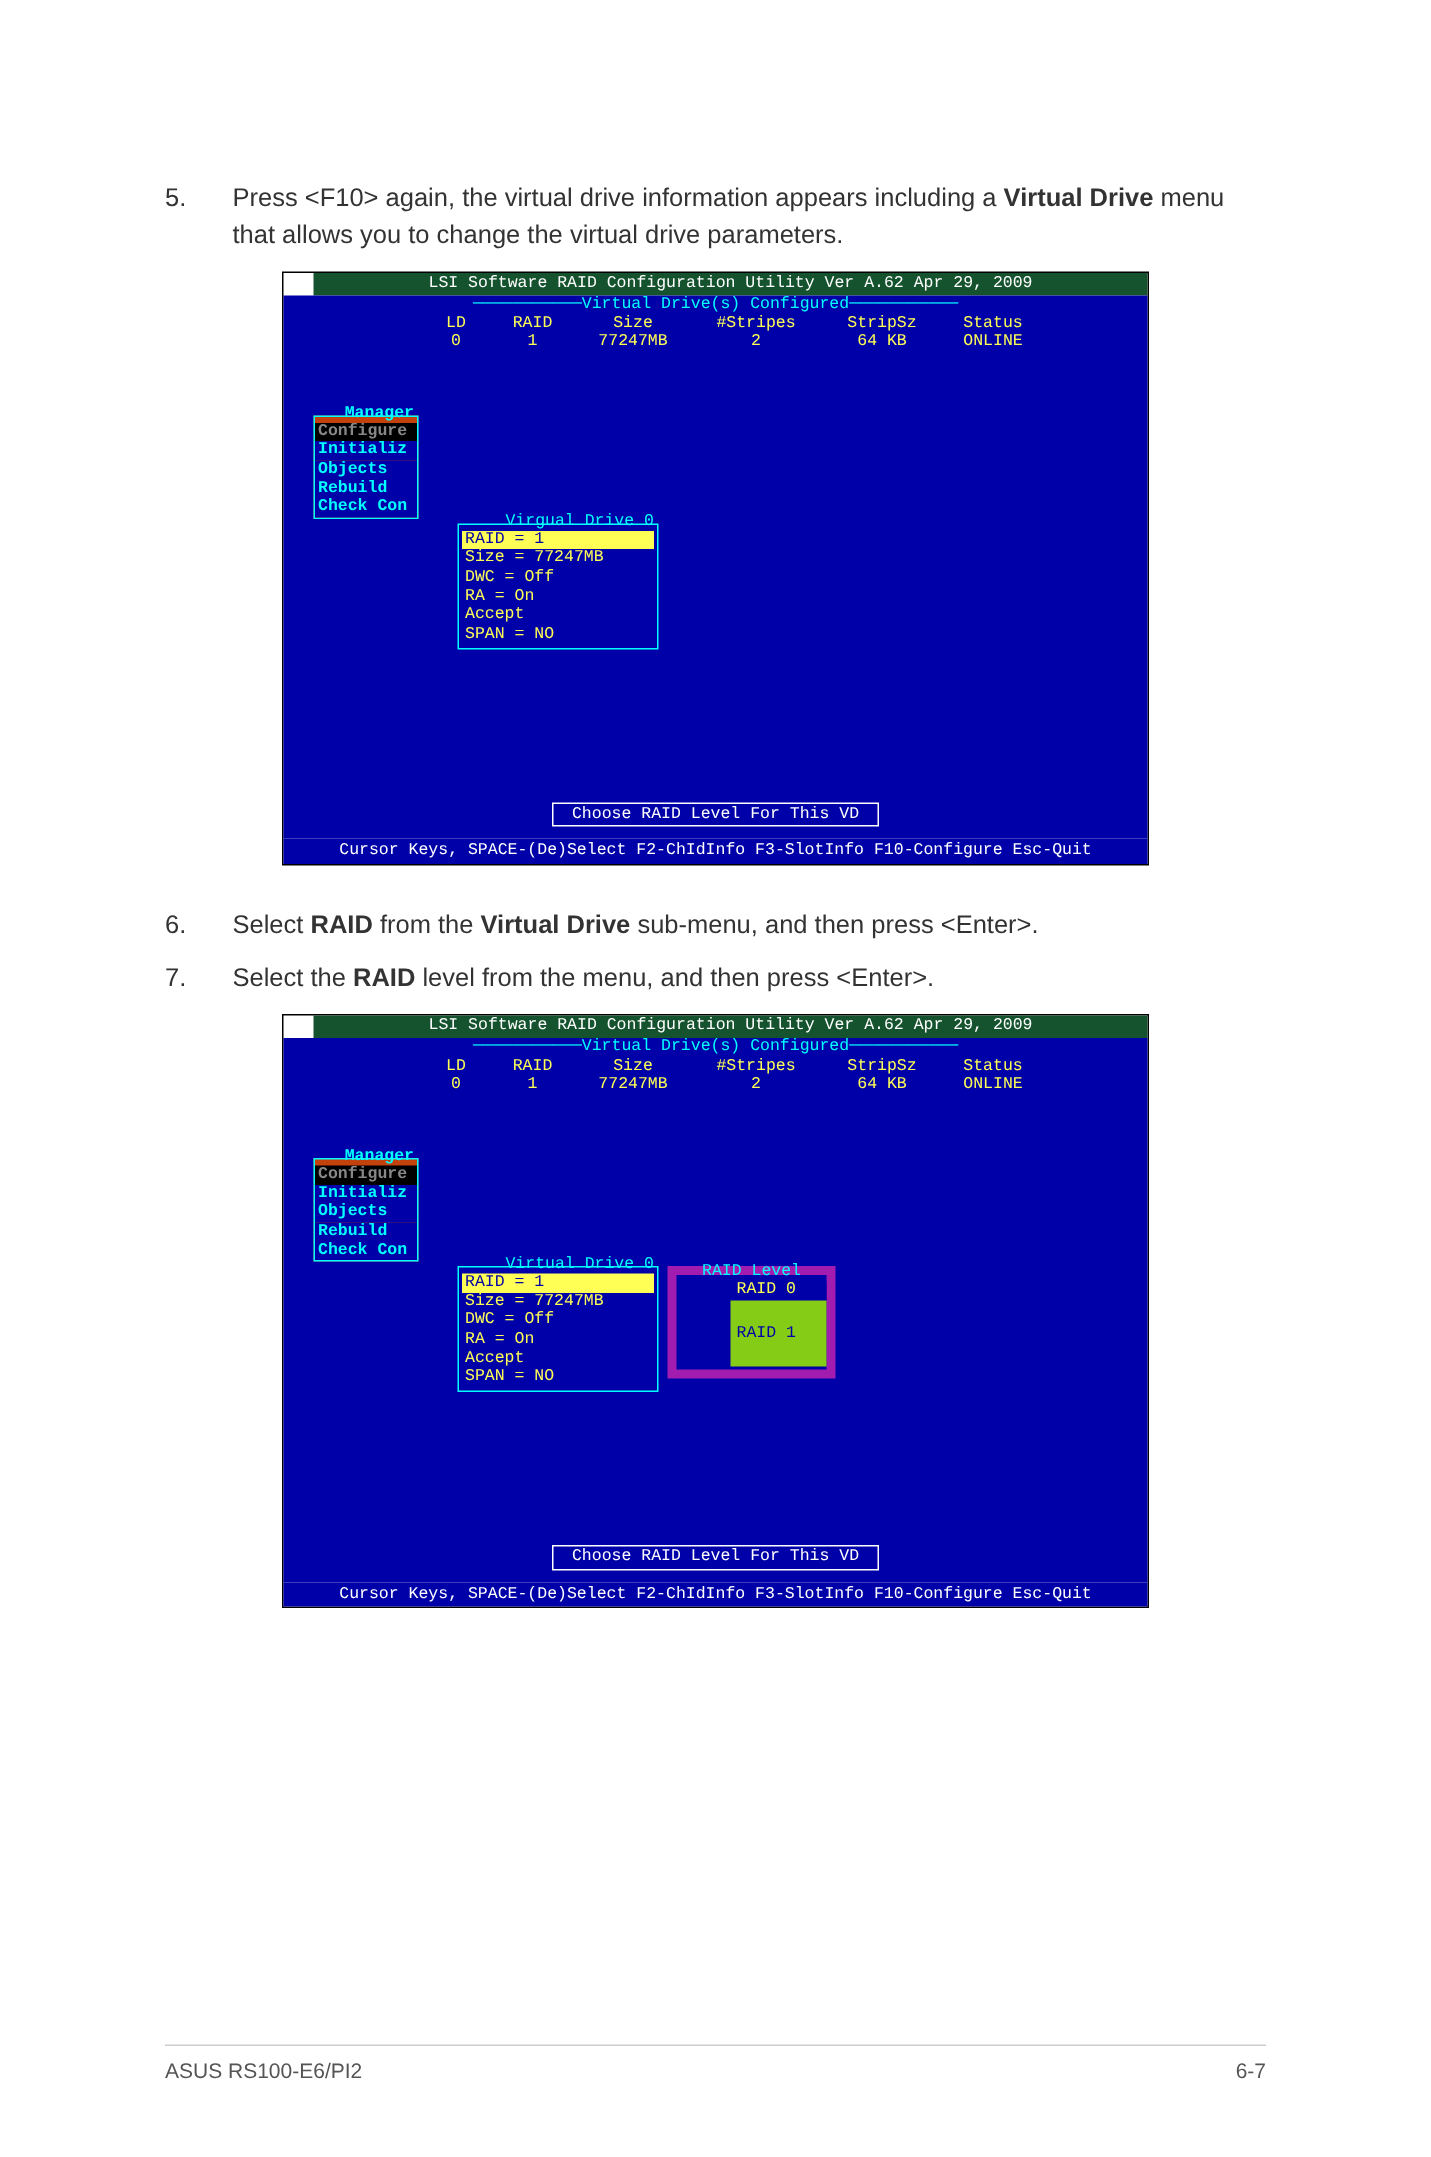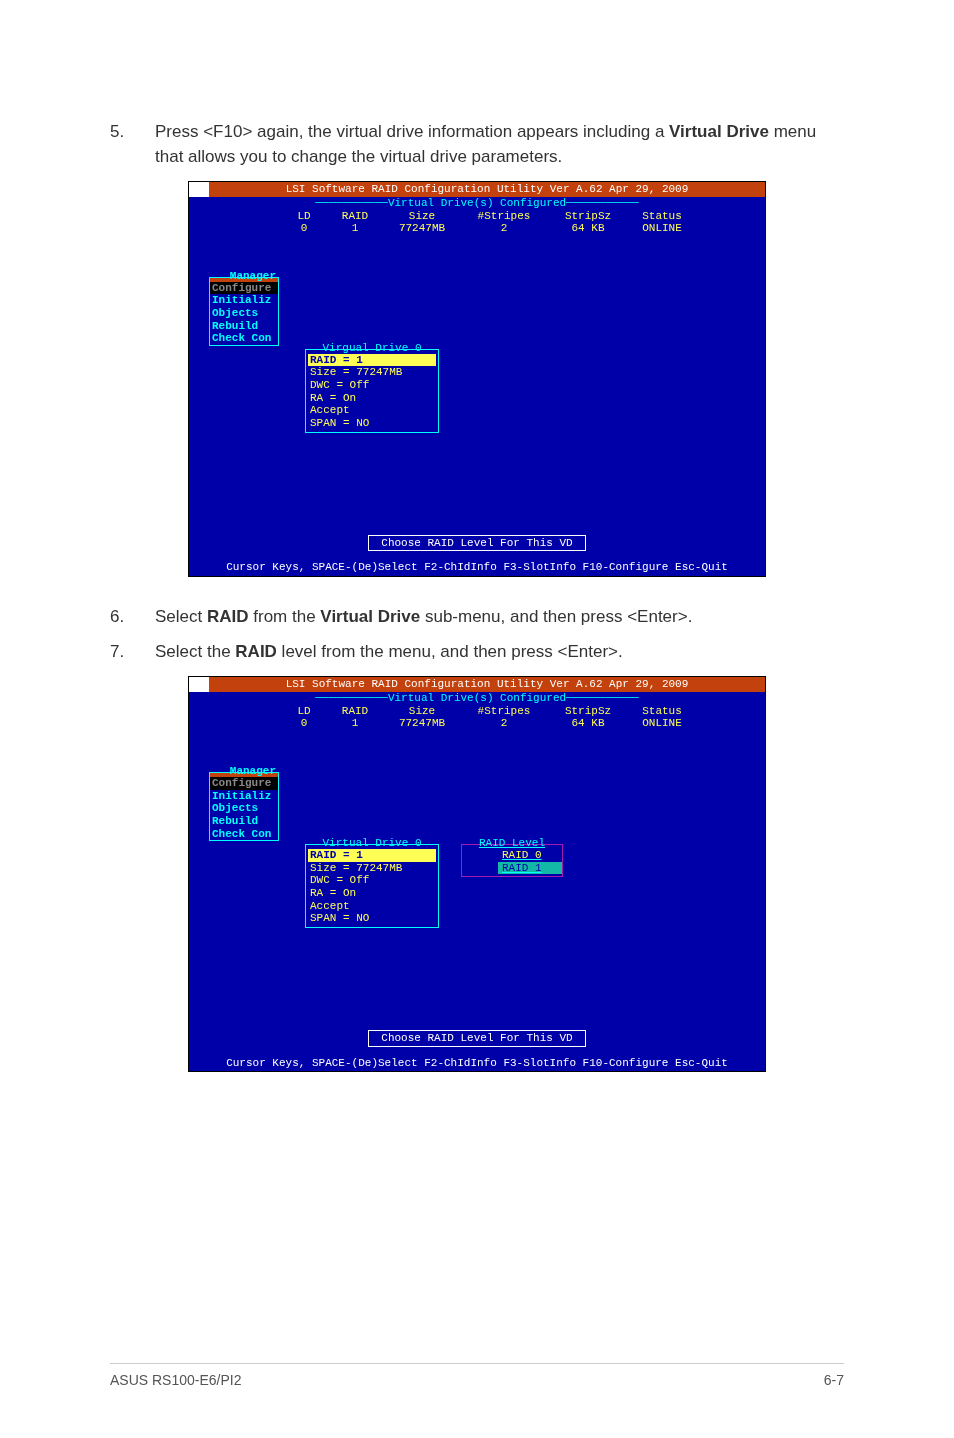--- a/index.html
+++ b/index.html
@@ -30,21 +30,21 @@
     b { font-weight: bold; }
     .screenshot {
       margin: 12px auto 28px auto;
       width: 576px;
       font-family: "Courier New", monospace;
       font-size: 11px;
       line-height: 1.15;
       border: 1px solid #000;
     }
     .ss-titlebar {
-      background: #c2410c;
+      background: #14532d;
       color: #fff;
       text-align: center;
       padding: 1px 0;
       white-space: pre;
       margin-left: 20px;
     }
     .ss-body {
       background: #0000a8;
       color: #0ff;
       position: relative;
@@ -108,45 +108,44 @@
       border: 1px solid #0ff;
       background: #0000a8;
       padding: 0 2px 2px 2px;
       width: 128px;
     }
     .ss-sub-box-title {
       color:#0ff;
       position:relative;
       top:-8px;
       height:4px;
-      text-align:center;
+      text-align:right;
       white-space:pre;
     }
     .ss-sub-box .line { color:#ffff55; padding:0 2px; }
-    .ss-sub-box .line.sel { background:#ffff55; color:#0000a8; padding:0 2px;font-weight:bold; }
+    .ss-sub-box .line.sel { background:#ffff55; color:#0000a8; padding:0 2px; }
     .ss-raid-box {
       position:absolute;
-      left:272px;
+      left:256px;
       top:114px;
-      border:1px solid #a21caf;
+      border:6px solid #a21caf;
       background:#0000a8;
       width:100px;
       padding:0 0 2px 0;
-      text-decoration:underline;
     }
     .ss-raid-box-title {
       color:#0ff;
       position:relative;
       top:-8px;
       height:4px;
       text-align:center;
       white-space:pre;
     }
     .ss-raid-box .r-item { color:#ffff55; background:#0000a8; padding:0 4px;margin-left:36px; }
-    .ss-raid-box .r-item.sel { background:#14b8a6; color:#0000a8; padding:0 4px; }
+    .ss-raid-box .r-item.sel { background:#84cc16; color:#0000a8; padding:16px 4px; }
     .ss-hint {
       border:1px solid #fff;
       color:#fff;
       margin: 100px auto 4px auto;
       width: 216px;
       text-align:center;
       padding:1px 0;
     }
     .ss-footer {
       background:#0000a8;

